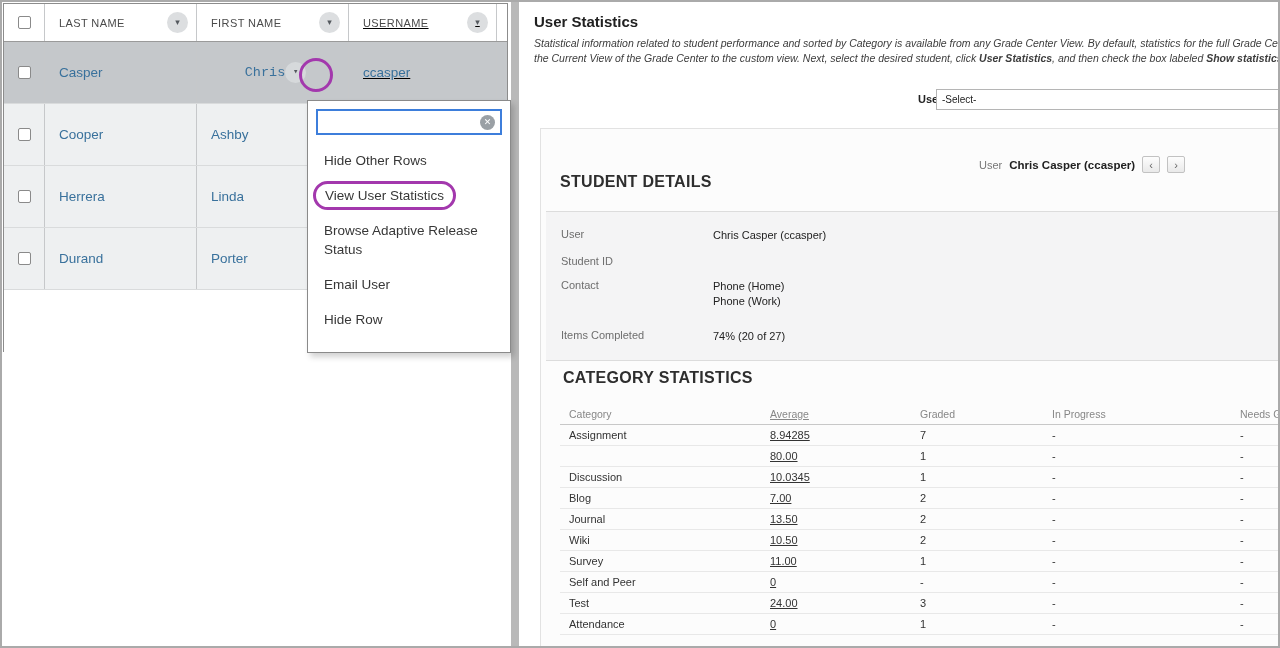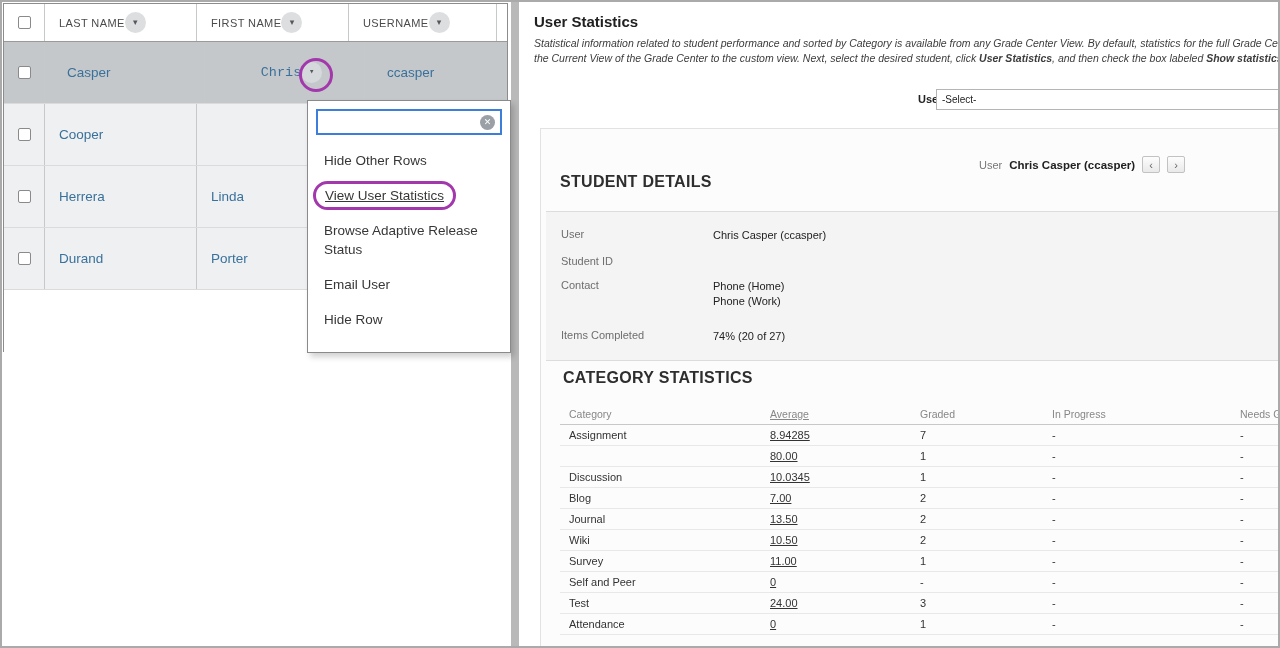--- a/index.html
+++ b/index.html
@@ -11,28 +11,28 @@
   .left-panel { position:absolute; left:0; top:0; width:511px; height:648px; background:#ffffff; }
   .divider { position:absolute; left:511px; top:0; width:8px; height:648px; background:#b9b9b9; }
 
   .grade-table { position:absolute; left:3px; top:3px; width:505px; height:349px; border:1px solid #8c8c8c; background:#fff; }
   .gt-row { display:flex; width:100%; }
   .gt-header { height:38px; background:#fff; border-bottom:1px solid #9a9a9a; }
   .gt-cell { display:flex; align-items:center; border-right:1px solid #c6c8ca; overflow:hidden; }
   .gt-cell.cb { flex:0 0 41px; justify-content:center; }
   .gt-cell.c1 { flex:0 0 152px; }
   .gt-cell.c2 { flex:0 0 152px; }
-  .gt-cell.c3 { flex:0 0 148px; }
+  .gt-cell.c3 { flex:0 0 148px;text-decoration:underline; }
   .gt-cell.c4 { flex:1 1 auto; border-right:none; }
-  .gt-header .gt-cell { justify-content:flex-start; padding:0 8px 0 14px; }
+  .gt-header .gt-cell { justify-content:space-between; padding:0 8px 0 14px; }
   .gt-header .gt-cell.cb { padding:0; justify-content:center; }
   .col-label { font-size:11px; letter-spacing:.4px; color:#4b4b4b; white-space:nowrap; }
 
   .data-rows .gt-row { height:62px; background:#eef0f1; border-bottom:1px solid #d9dbdc; }
-  .data-rows .gt-row.selected { background:#c5c8cb;gap:8px; }
+  .data-rows .gt-row.selected { background:#c5c8cb; }
   .data-rows .gt-cell { padding:0 8px 0 14px; }
   .data-rows .gt-cell.cb { padding:0; }
   .name-link { font-size:13.5px; color:#39719c; text-decoration:none; white-space:nowrap; }
   .row-spread { justify-content:center;font-family:Liberation Mono, monospace; }
 
   .checkbox { width:13px; height:13px; background:#fff; border:1px solid #8a8a8a; border-radius:2px; display:inline-block; }
 
   .circle-btn { width:21px; height:21px; flex:0 0 21px; border-radius:50%; background:#d6d9db; color:#54595e;
     display:flex; align-items:center; justify-content:center; font-size:9px; line-height:1; }
   .gt-header .circle-btn { background:#dcdee0; }
@@ -47,21 +47,21 @@
   .context-menu { position:absolute; left:307px; top:100px; width:204px; height:253px; background:#fff;
      border:1px solid #8a8a8a; z-index:10; box-shadow:3px 4px 6px rgba(0,0,0,.18); }
   .menu-search { margin:8px 8px 4px 8px; height:26px; border:2px solid #3d7edb; background:#fff;
      display:flex; align-items:center; padding:0 5px 0 4px; }
   .menu-search input { flex:1 1 auto; min-width:0; border:none; outline:none; font-size:12px; font-family:inherit; }
   .clear-icon { flex:0 0 15px; width:15px; height:15px; border-radius:50%; background:#9aa0a5; color:#fff;
      font-size:9px; display:flex; align-items:center; justify-content:center; }
   .menu-list { padding:4px 0; }
   .menu-item { padding:8px 16px; font-size:13.5px; color:#373737; line-height:19px; cursor:default; }
   .menu-item.vus { padding:3px 16px; }
-  .highlight-ring { display:inline-block; border:3px solid #a338ad; border-radius:15px; padding:2px 9px; margin-left:-11px;text-decoration:underline; }
+  .highlight-ring { display:inline-block; border:3px solid #a338ad; border-radius:15px; padding:2px 9px; margin-left:-11px; }
 
   
   .right-panel { position:absolute; left:519px; top:0; width:761px; height:648px; background:#fff; overflow:hidden; }
   .rp-title { position:absolute; left:15px; top:13px; font-size:15px; font-weight:600; color:#212121; }
   .rp-desc { position:absolute; left:15px; top:36px; width:748px; font-size:10.5px; font-style:italic;
      color:#3c3c3c; line-height:14.5px; }
   .rp-desc .dline { white-space:nowrap; overflow:hidden; }
 
   .user-select-label { position:absolute; left:399px; top:93px; font-size:11px; font-weight:700; color:#222; }
   .user-select { position:absolute; left:417px; top:89px; width:360px; height:21px; border:1px solid #b5b5b5;
@@ -141,20 +141,23 @@
             </div>
           <div class="gt-cell c4"></div>
         </div>
         <div class="gt-row">
           <div class="gt-cell cb">
               <span class="checkbox"></span>
             </div>
           <div class="gt-cell c1">
               <a class="name-link">Cooper</a>
             </div>
+          <div class="gt-cell c2">
+              <a class="name-link">Ashby</a>
+            </div>
           <div class="gt-cell c3">
               <span class="name-link"></span>
             </div>
           <div class="gt-cell c4"></div>
         </div>
         <div class="gt-row">
           <div class="gt-cell cb">
               <span class="checkbox"></span>
             </div>
           <div class="gt-cell c1">

